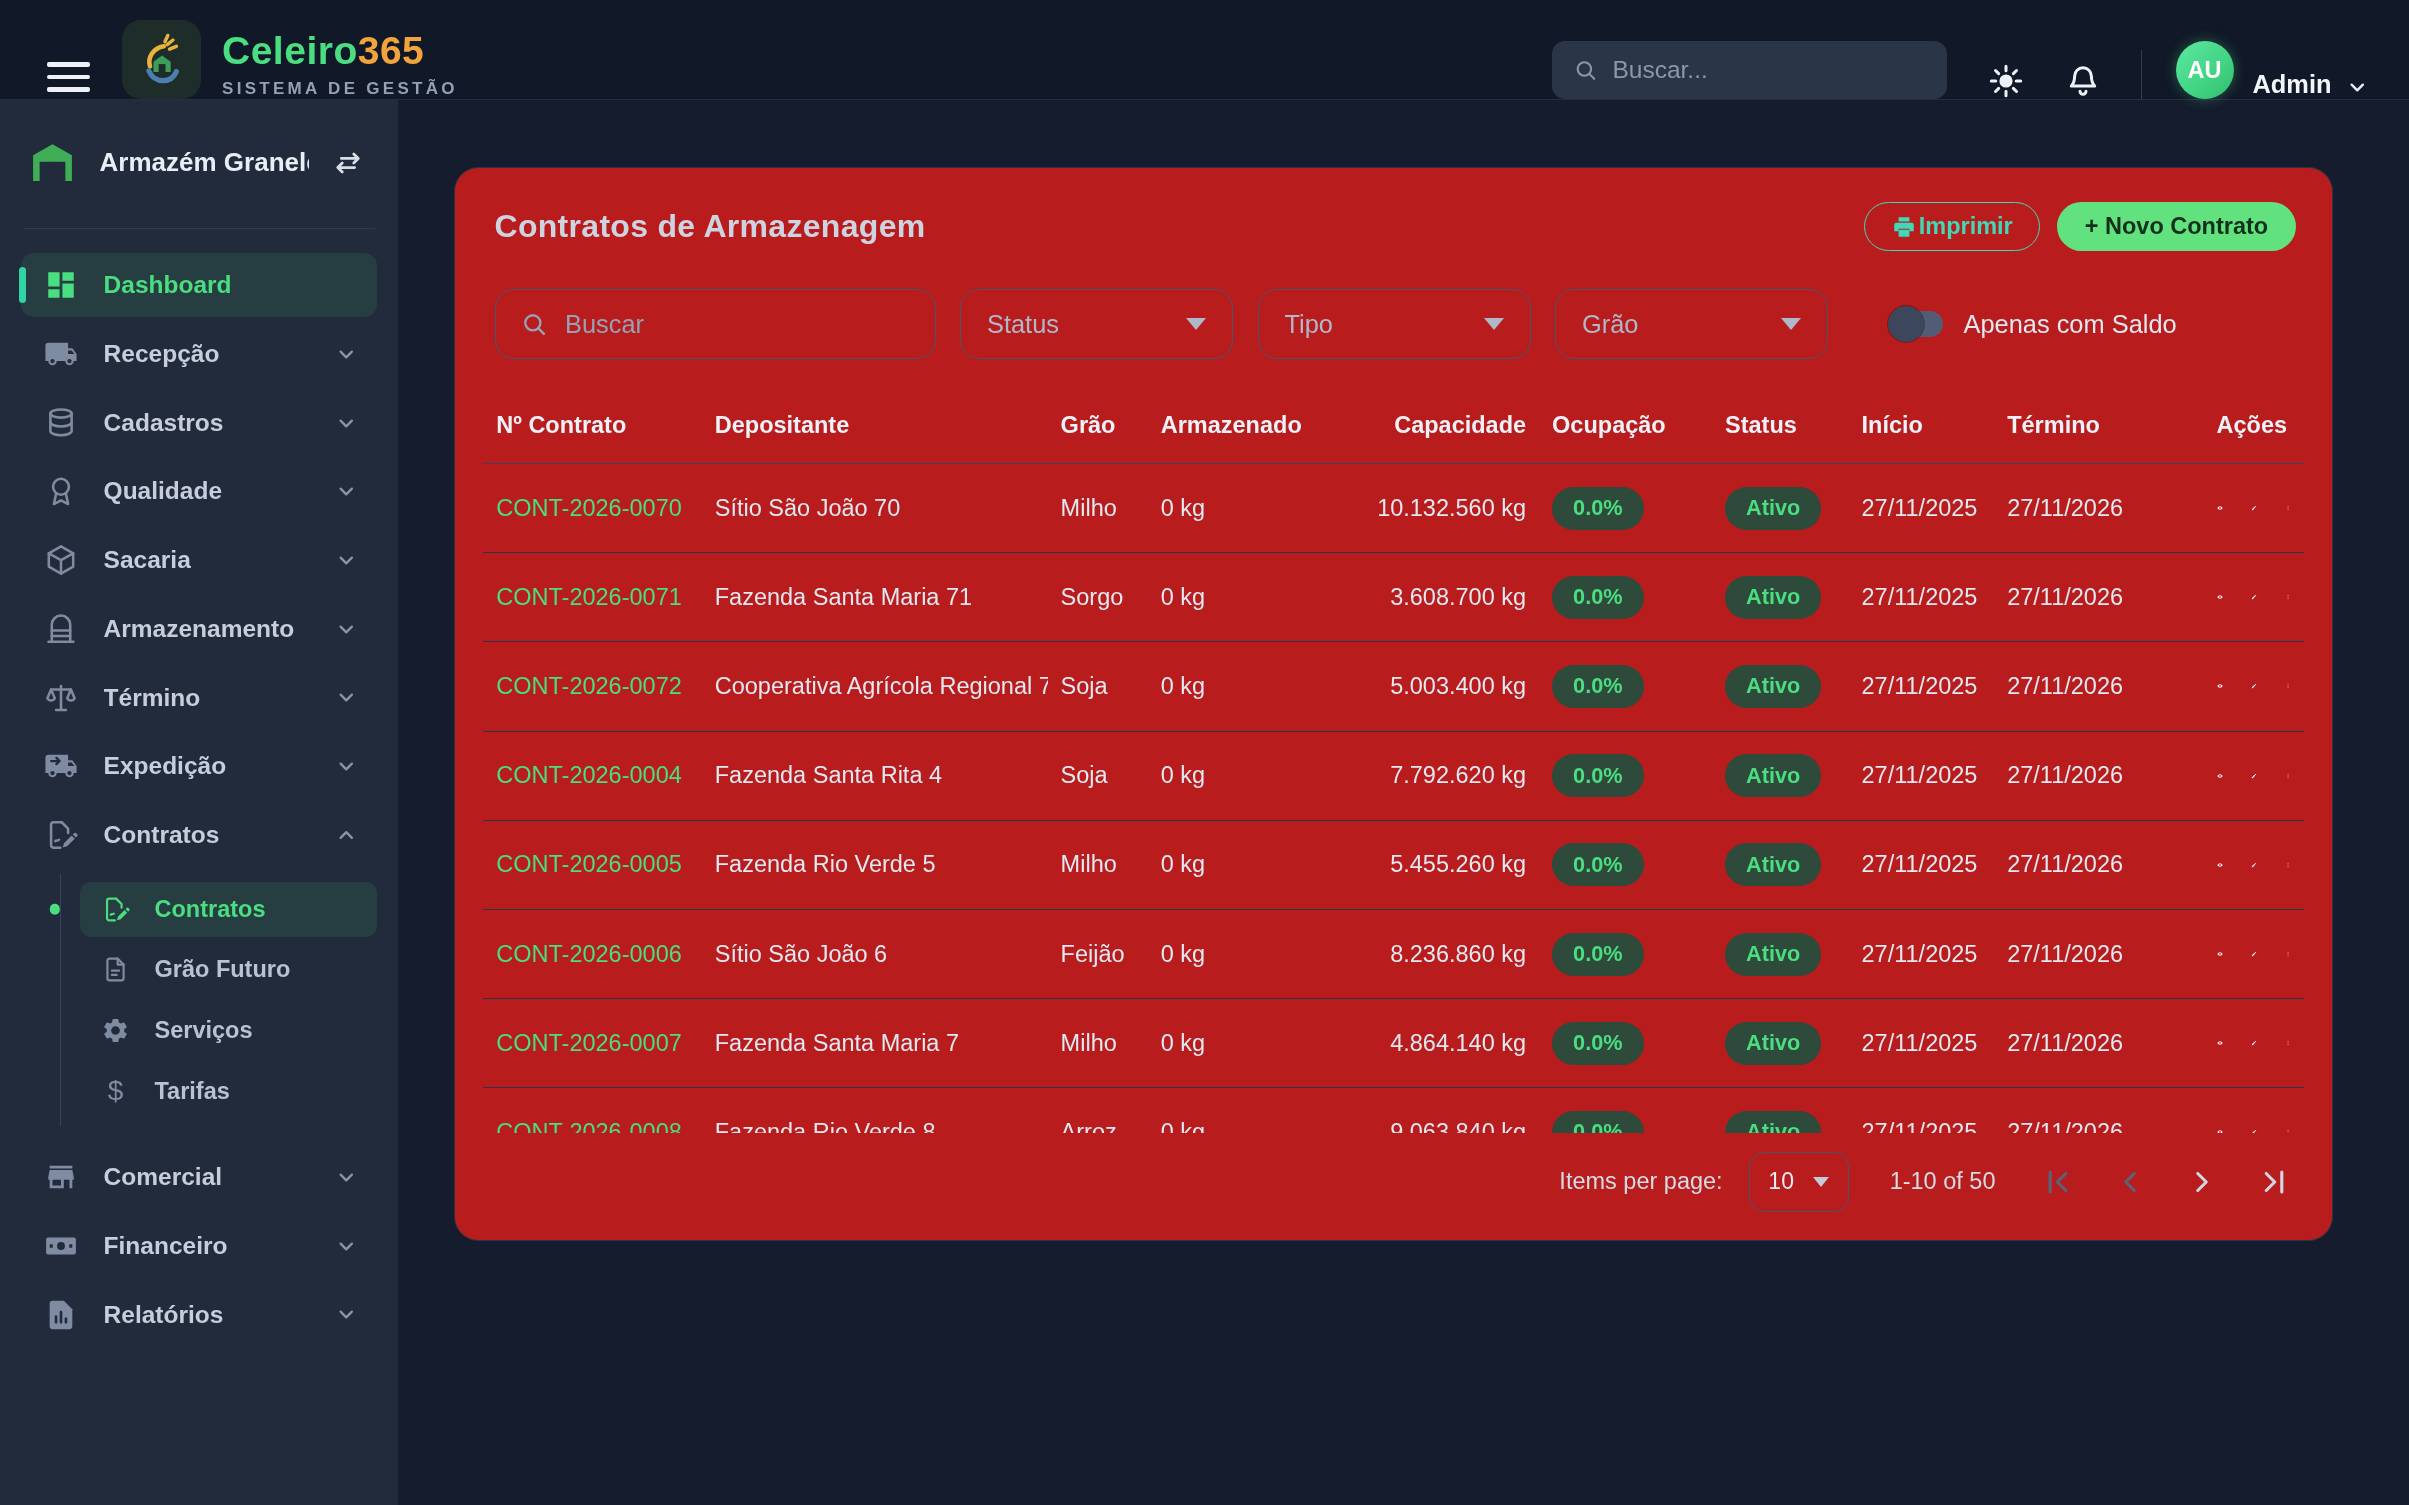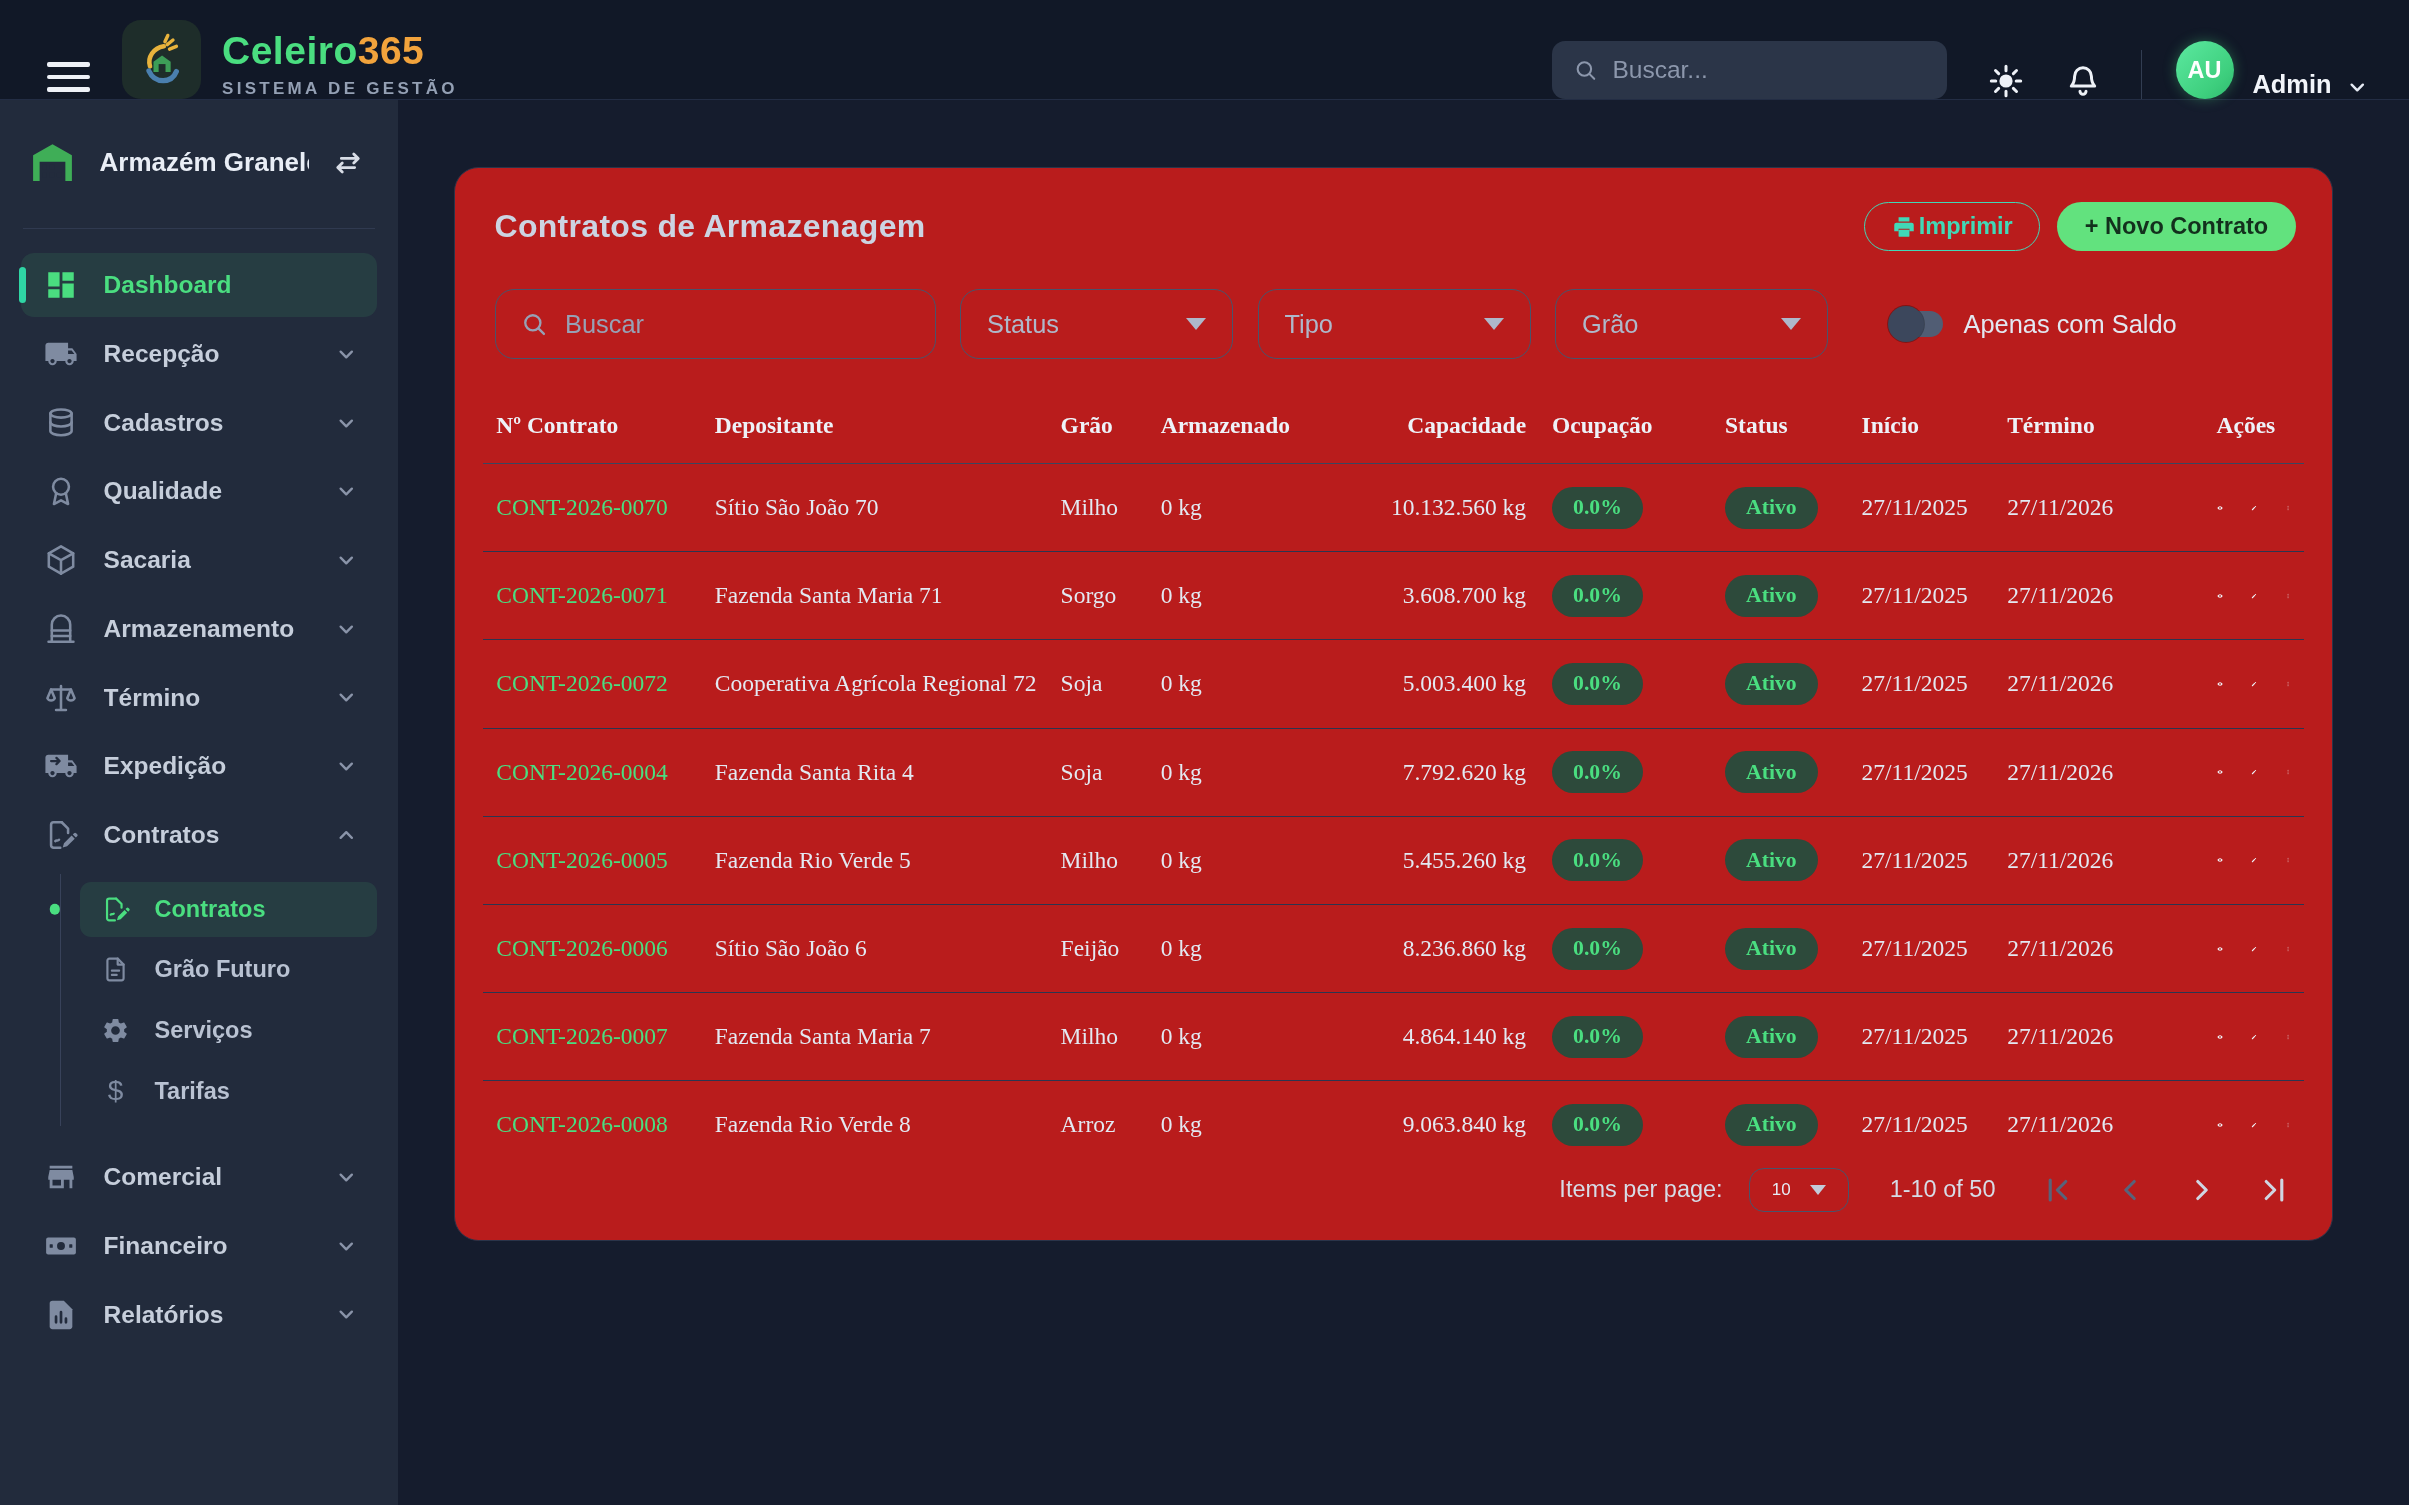--- a/index.html
+++ b/index.html
@@ -110,21 +110,21 @@
   }
   .caret-down{ width:0; height:0; border-left:10.4px solid transparent; border-right:10.4px solid transparent; border-top:12.2px solid #aeb8ca; }
   .toggle-wrap{ display:flex; align-items:center; margin-left:41px; cursor:pointer; }
   .toggle{ position:relative; width:49px; height:26px; border-radius:14px; background:#515d74; }
   .toggle .knob{
     position:absolute; left:-5.6px; top:50%; transform:translateY(-50%);
     width:36px; height:36px; border-radius:50%; background:#3c475c; box-shadow:0 0 0 0.9px rgba(0,0,0,.3);
   }
   .toggle-lbl{ font-size:25.4px; color:#e2e8f1; margin-left:21px; }
   
-  .tbl-wrap{ flex:1; margin-top:28px; overflow:hidden; padding:0 3.8px;font-family:Liberation Serif, serif; }
+  .tbl-wrap{ flex:1; margin-top:28px; overflow:hidden; padding:0 3.8px; }
   table{ width:100%; border-collapse:collapse; table-layout:fixed; }
   thead th{
     text-align:left; font-size:23.5px; font-weight:700; color:#eef2f8;
     padding:24.5px 13px; border-bottom:0.9px solid #3a465f; white-space:nowrap;
   }
   tbody td{
     font-size:23.5px; color:#e3e9f2; padding:22.6px 13px; border-bottom:0.9px solid #2b3550;
     white-space:nowrap; overflow:hidden;
   }
   th:nth-child(5), td:nth-child(5){ text-align:right; }
@@ -134,23 +134,23 @@
     background:#2d4a3b; color:#4ade80; font-size:21.7px; font-weight:700;
   }
   .row-actions{ display:flex; align-items:center; gap:28px; }
   .row-actions .icn{ width:30px; height:30px; color:#eef1f7; cursor:pointer; }
   
   .pager{
     display:flex; align-items:center; justify-content:flex-end; gap:26px;
     padding:19px 17px 11.3px; color:#d6dce6; font-size:23.5px;
   }
   .pp-select{
-    width:100px; height:44px; border:0.9px solid #49546b; border-radius:15px;
+    width:100px; height:60px; border:0.9px solid #49546b; border-radius:15px;
     display:flex; align-items:center; justify-content:center; gap:19px;
-    font-size:17px; color:#e6ebf4; cursor:pointer; margin-right:15px;
+    font-size:23px; color:#e6ebf4; cursor:pointer; margin-right:15px;
   }
   .pp-select .caret-down{ border-left-width:8.5px; border-right-width:8.5px; border-top-width:10.4px; border-top-color:#c3cbd9; }
   .range{ margin-right:19px; }
   .pg-btn{ width:34px; height:34px; color:#cfd6e2; cursor:pointer; }
   .pg-btn svg{ width:100%; height:100%; }
   .pg-btn.disabled{ color:#58637a; cursor:default; }
 </style>
 </head>
 <body>
 

